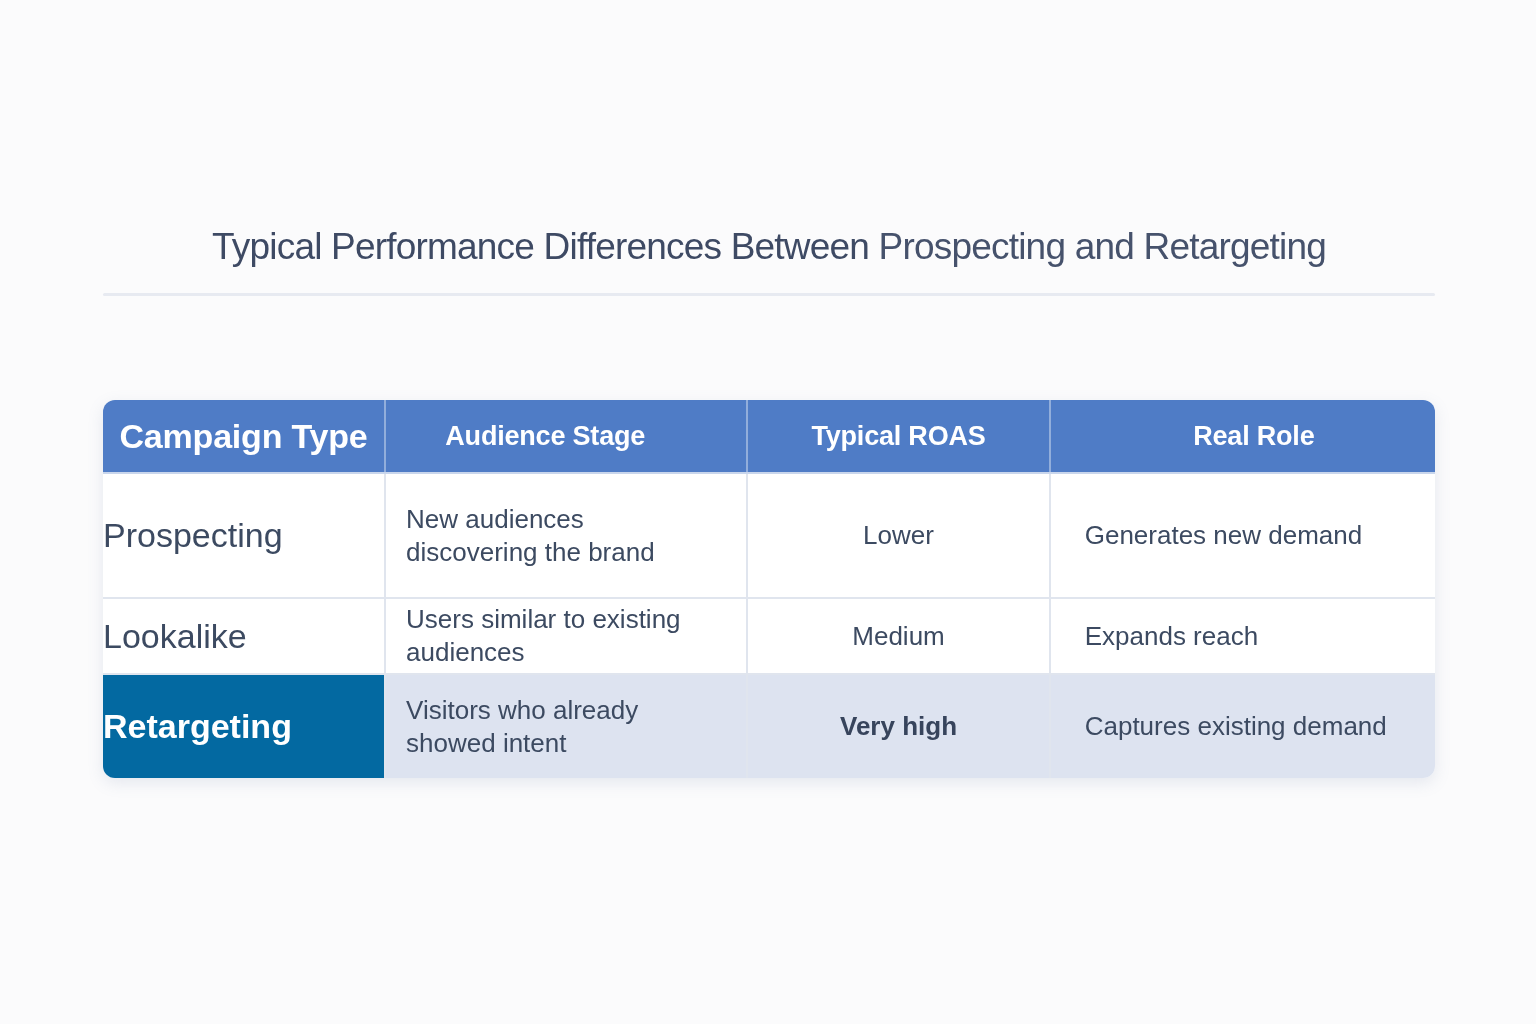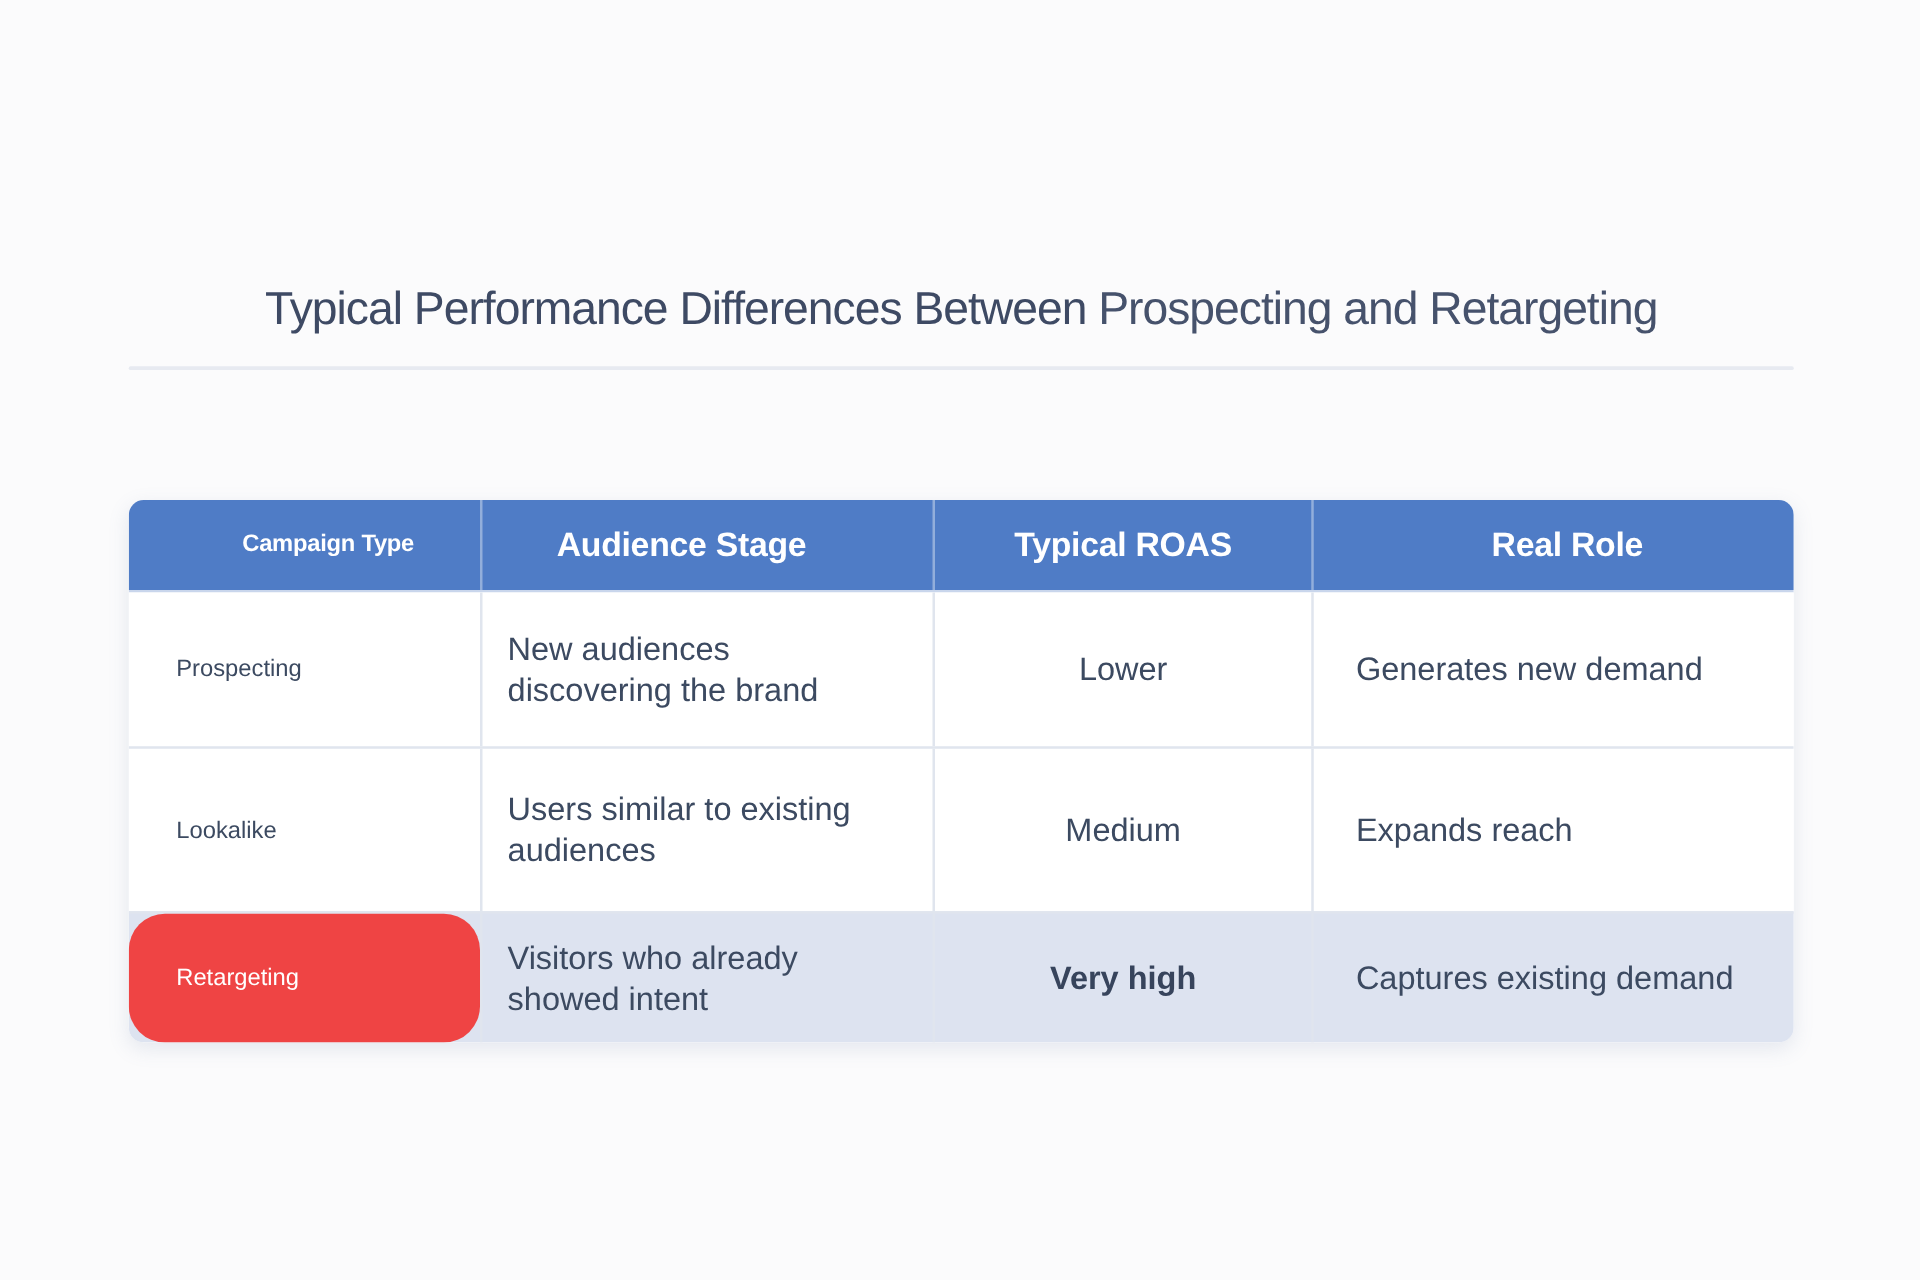--- a/index.html
+++ b/index.html
@@ -60,40 +60,39 @@
   }
   .hcell + .hcell { border-left:2px solid rgba(255,255,255,0.38); }
   .tbody { border-top:2px solid #c9d6ec; }
   .trow {
     display:flex;
     background:#ffffff;
     align-items:stretch;
   }
   .trow + .trow { border-top:2px solid #e0e5ee; }
   .r1 { height:123px; }
-  .r2 { height:132px; }
+  .r2 { height:76px; }
   .r3 { height:105px; }
   .cell {
     display:flex;
     align-items:center;
     font-size:26px;
     color:#3c4a61;
     line-height:33px;
   }
   .cell + .cell { border-left:2px solid #e0e5ee; }
-  .c1 { width:21.1%; padding-left:38px; font-size:19px; }
+  .c1 { width:21.1%; font-size:34px; }
   .c2 { width:27.2%; padding-left:20px; padding-right:62px; }
   .c3 { width:22.7%; justify-content:center; text-align:center; }
   .c4 { width:29.0%; padding-left:34px; padding-right:12px; }
   .trow.highlight { background:#dde3f0; }
   .trow.highlight .c1 {
-    background:#ef4444;
+    background:#0369a1;
     color:#ffffff;
-    font-weight:400;
-    border-radius:29px;
+    font-weight:700;
   }
   .roas-bold { font-weight:700; color:#37445c; }
 </style>
 </head>
 <body>
 
 <div class="content">
 
   <div class="title"><span class="t-bold">Typical Performance Differences Between</span> <span class="t-reg">Prospecting and Retargeting</span></div>
 

